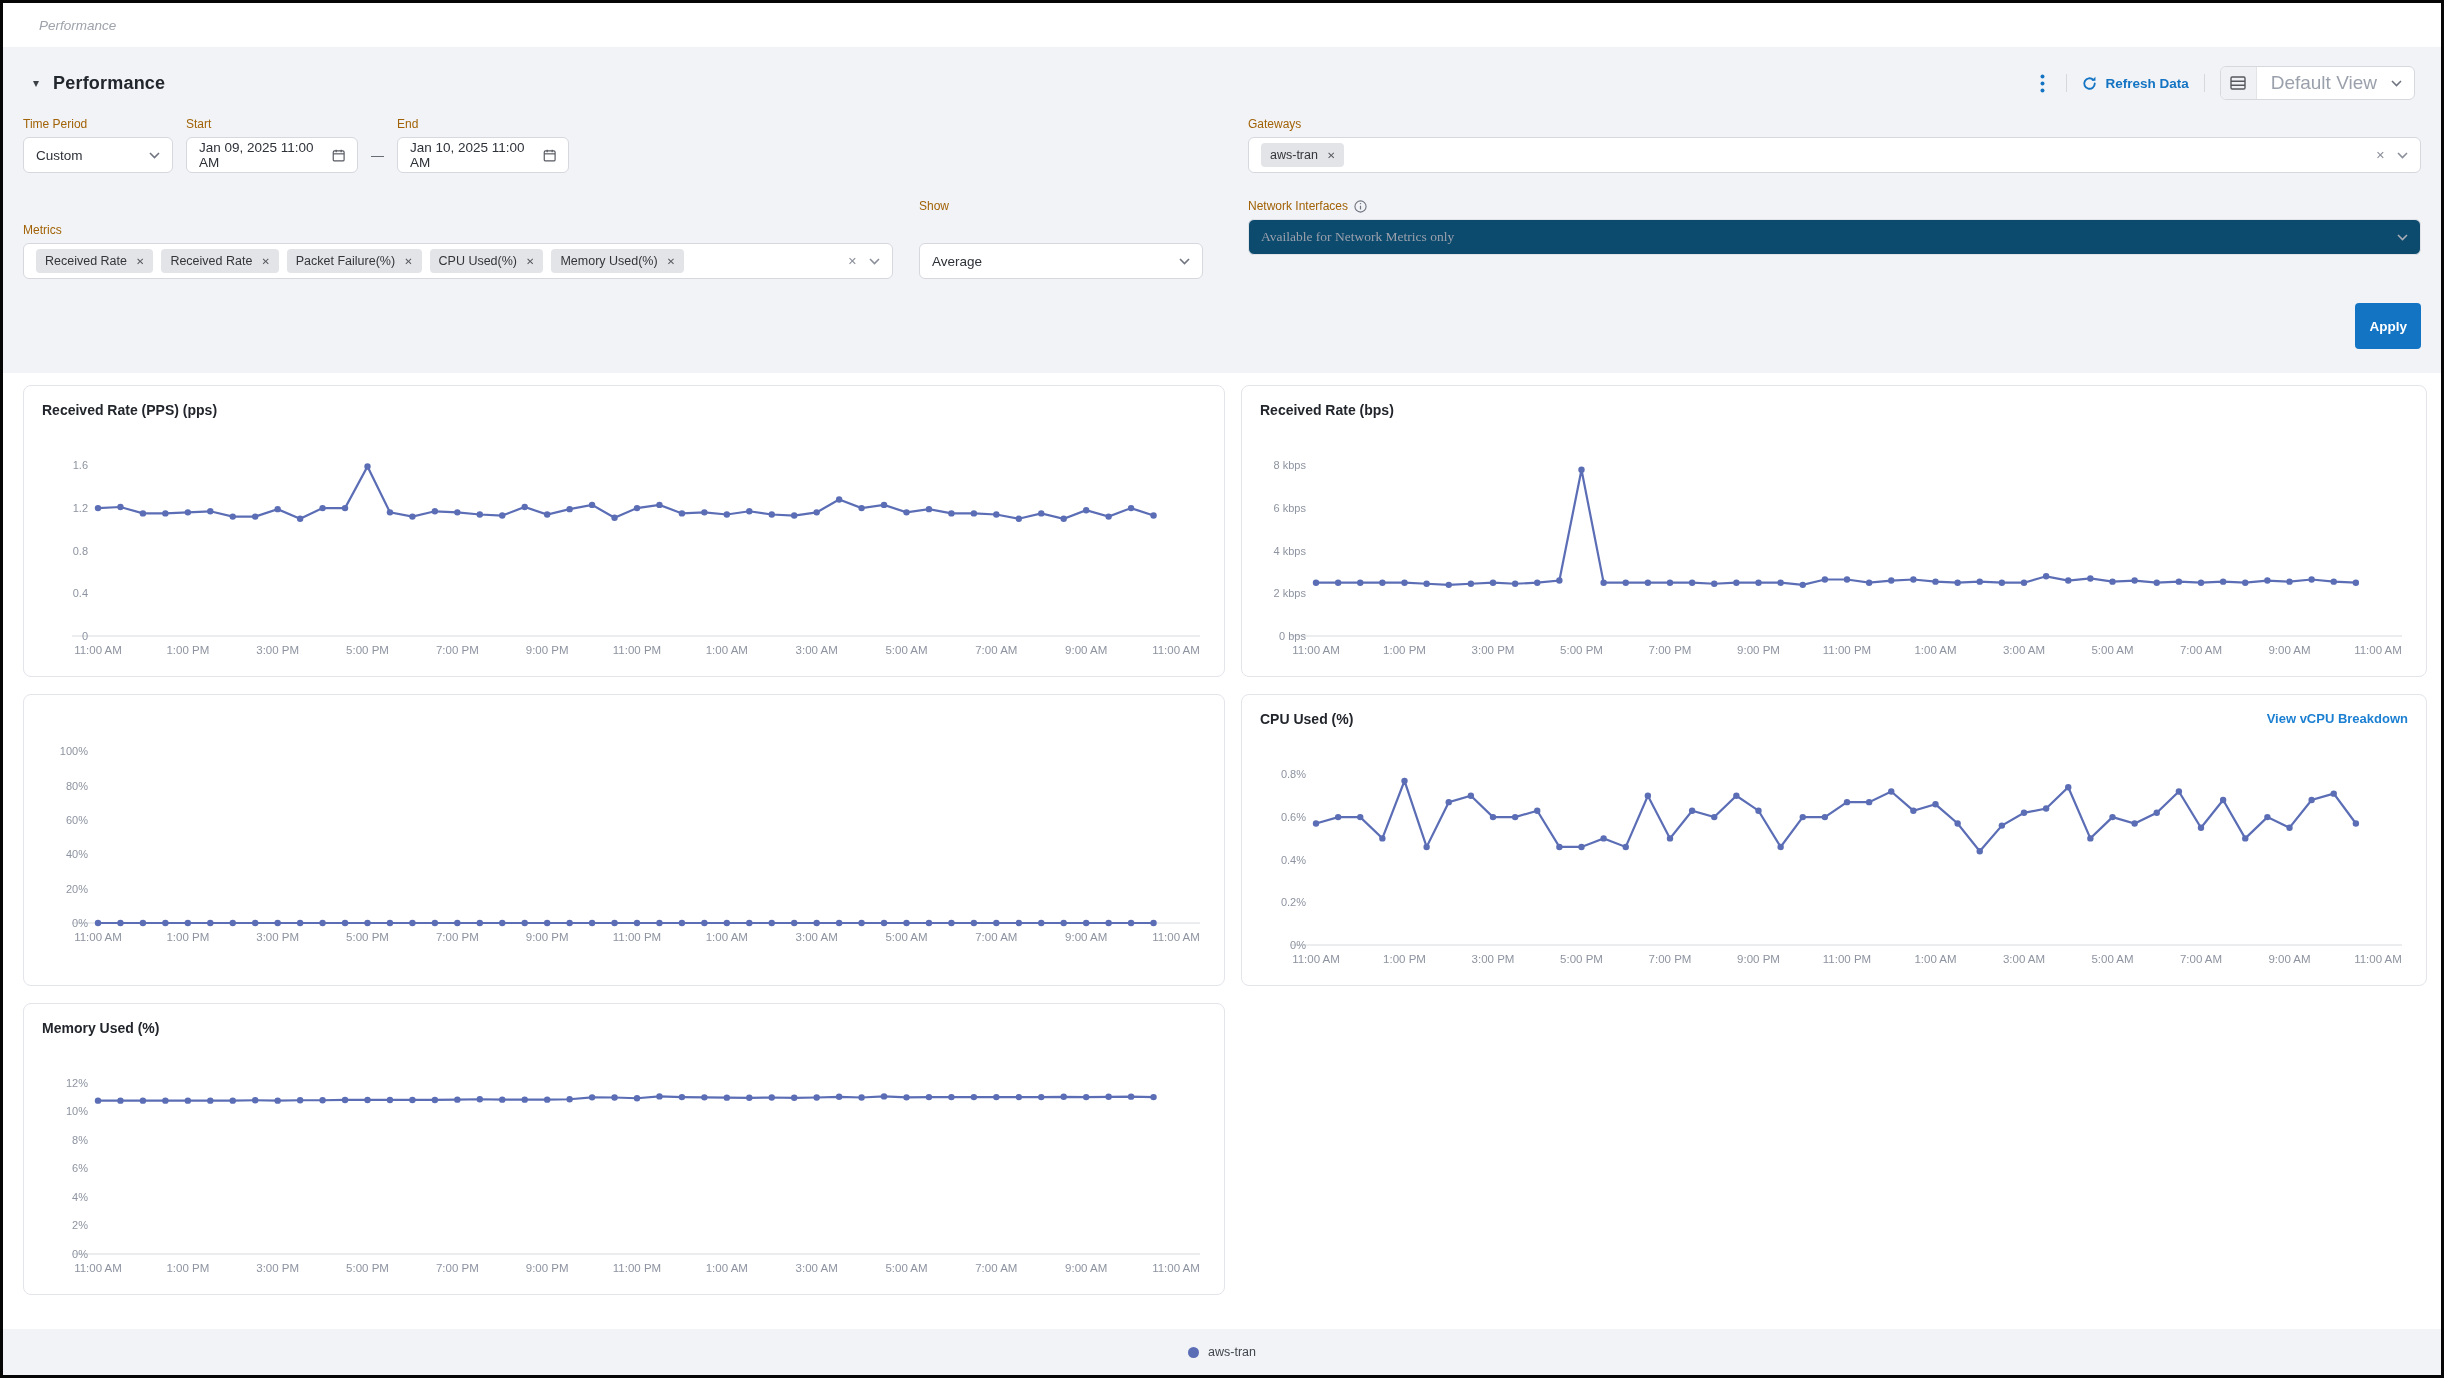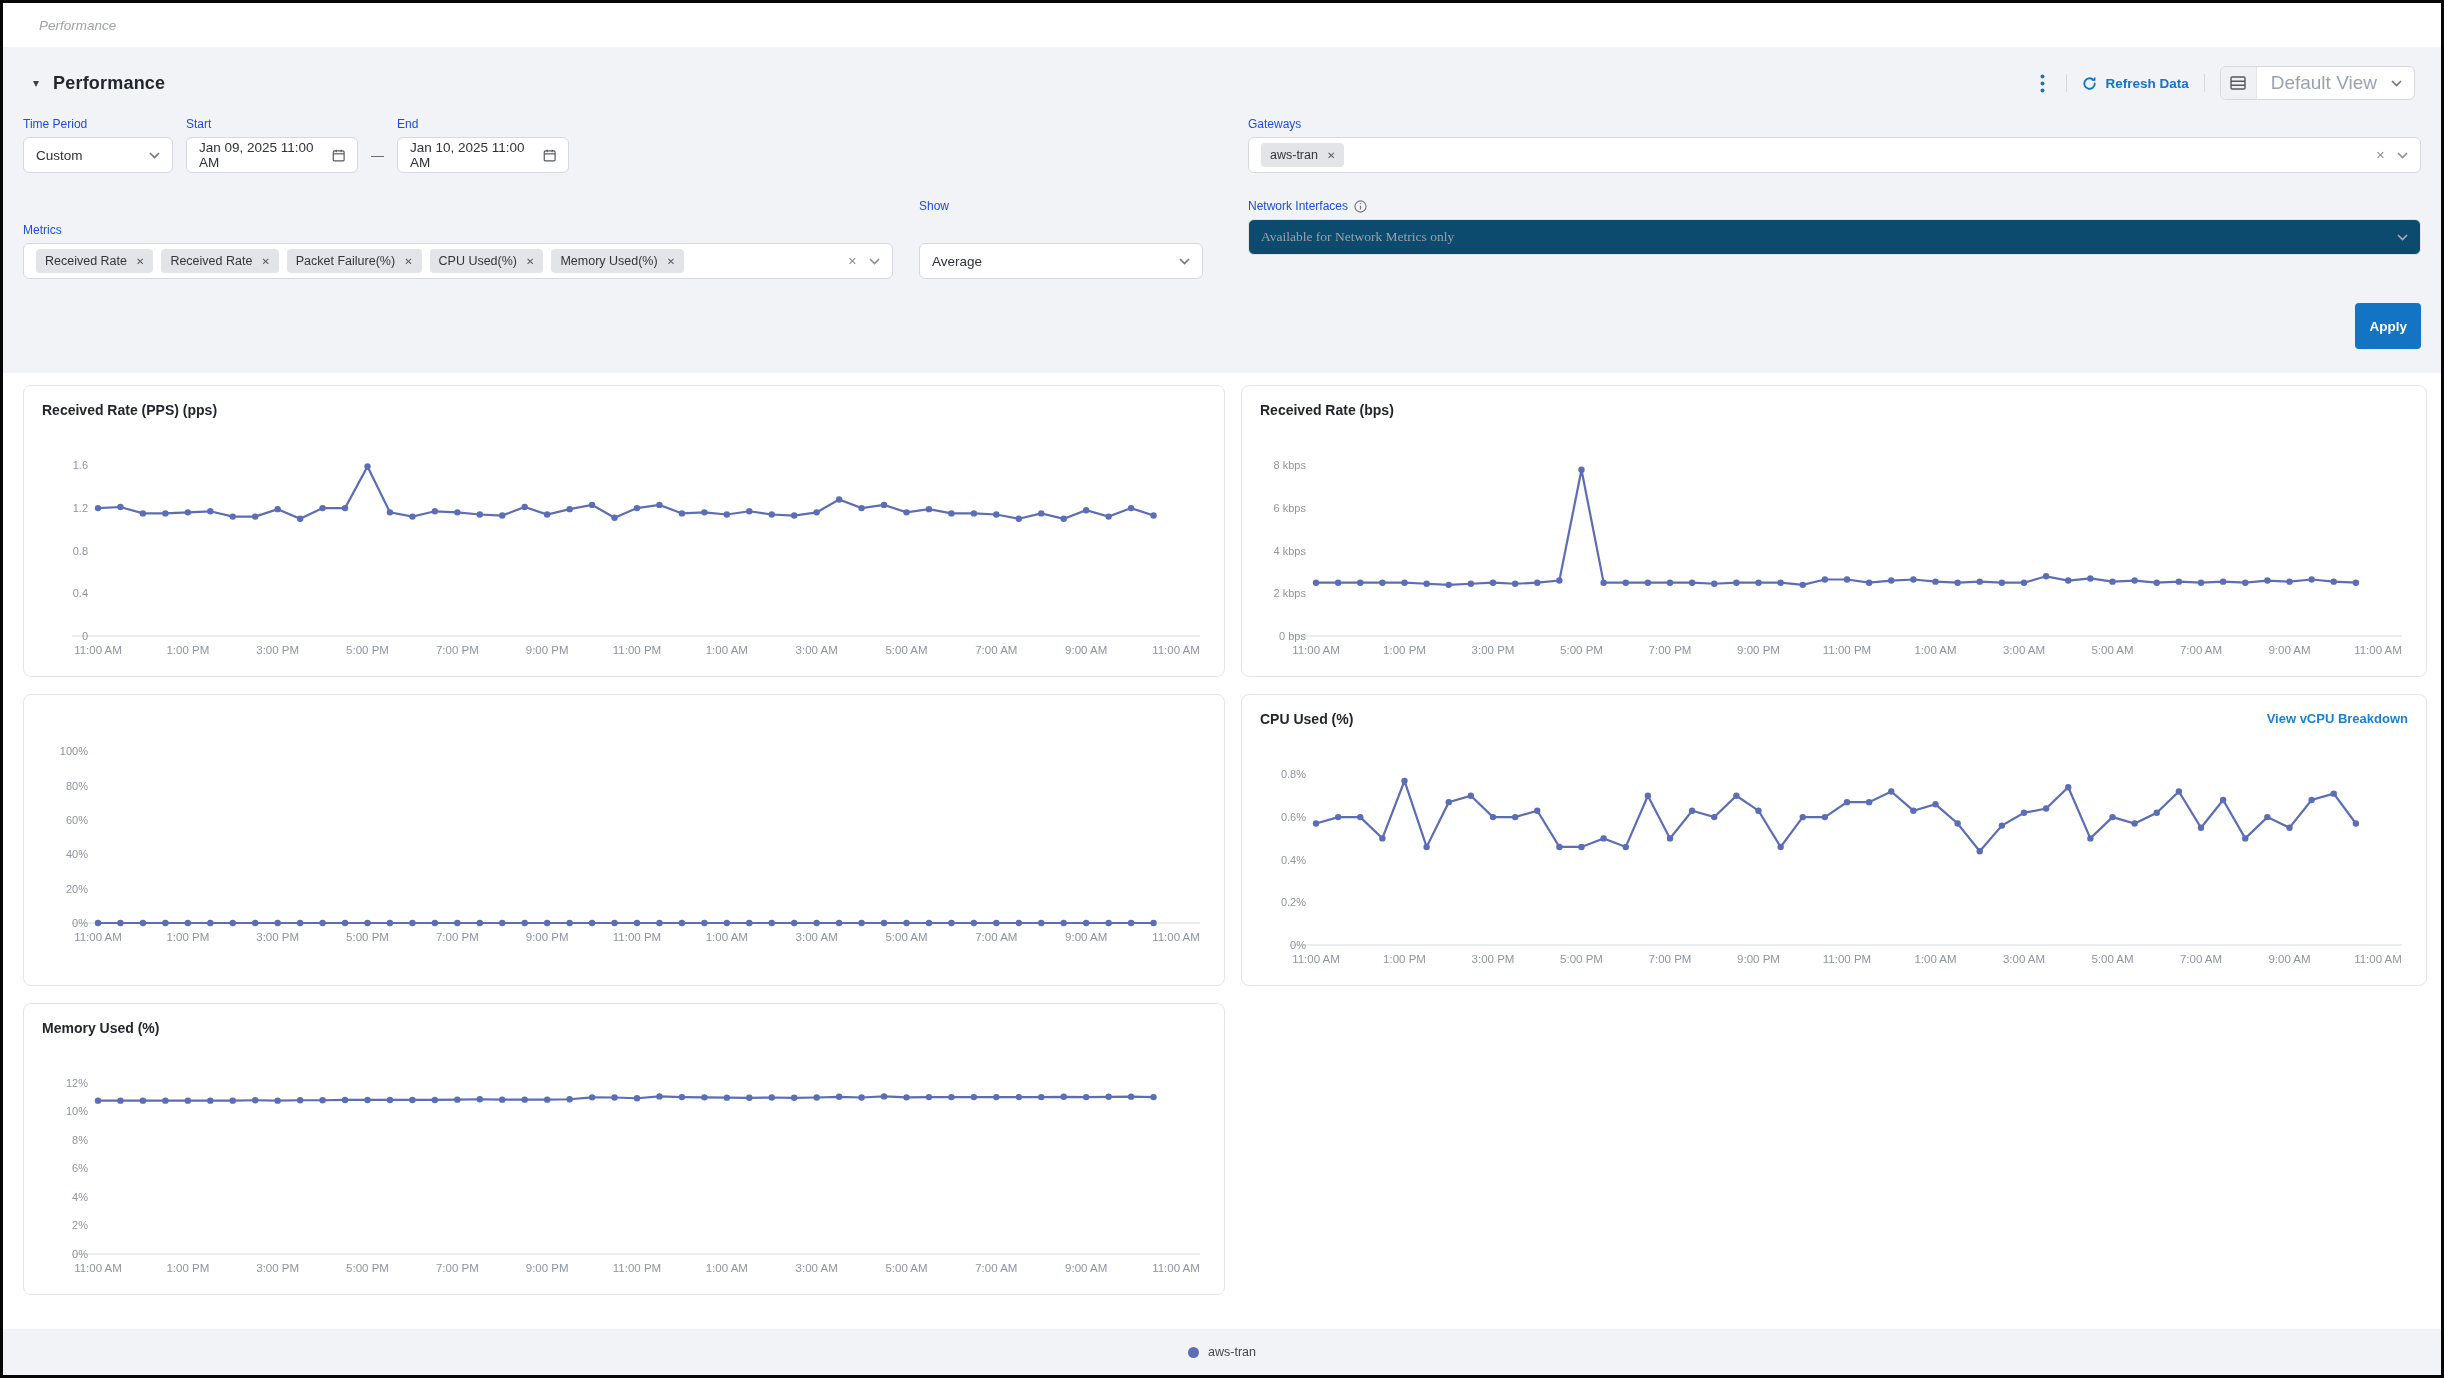--- a/index.html
+++ b/index.html
@@ -22,21 +22,21 @@
   .kebab-btn { display:flex; align-items:center; padding:4px 6px; cursor:pointer; }
   .refresh-btn { display:flex; align-items:center; gap:8px; color:#1474c4; font-weight:700; font-size:13.5px; cursor:pointer; }
   .view-select { display:flex; align-items:center; background:#fff; border:1px solid #d6d8de; border-radius:6px; height:34px; overflow:hidden; cursor:pointer; }
   .view-icon-seg { width:36px; height:100%; display:flex; align-items:center; justify-content:center; background:#f0f1f4; border-right:1px solid #e2e4e8; }
   .view-text { padding:0 14px; color:#9ba1ac; font-size:19px; min-width:96px; }
   .view-chev { padding-right:12px; display:flex; align-items:center; }
 
   
   .filters { display:grid; grid-template-columns:1180px 1fr; column-gap:45px; row-gap:26px; padding-top:6px; }
   .field-group { display:flex; flex-direction:column; gap:6px; }
-  .f-label { font-size:12px; color:#1d4ed8; display:flex; align-items:center; gap:6px; }
+  .f-label { font-size:12px; color:#a16207; display:flex; align-items:center; gap:6px; }
   .field { height:36px; background:#fff; border:1px solid #d6d8de; border-radius:6px; display:flex; align-items:center; padding:0 12px; font-size:13.5px; color:#2d3138;gap:10px; }
   .row-flex { display:flex; align-items:flex-end; gap:13px; }
   .time-period { width:150px; justify-content:space-between; cursor:pointer; }
   .date-field { width:172px; justify-content:space-between; cursor:pointer;padding-left:12px; }
   .range-dash { color:#555a63; padding-bottom:10px; font-size:13px; }
   .multiselect { position:relative; padding-right:66px; gap:8px; cursor:pointer; }
   .ms-icons { position:absolute; right:12px; top:0; height:100%; display:flex; align-items:center; gap:12px; color:#8a8f99; }
   .clear-x { font-size:11px; color:#8a8f99; }
   .chip { display:flex; align-items:center; gap:9px; background:#e3e4e8; border-radius:4px; height:24px; padding:0 9px; font-size:12.5px; color:#33353a; white-space:nowrap; cursor:pointer; }
   .chip .chip-x { font-size:10px; color:#55585e; }

